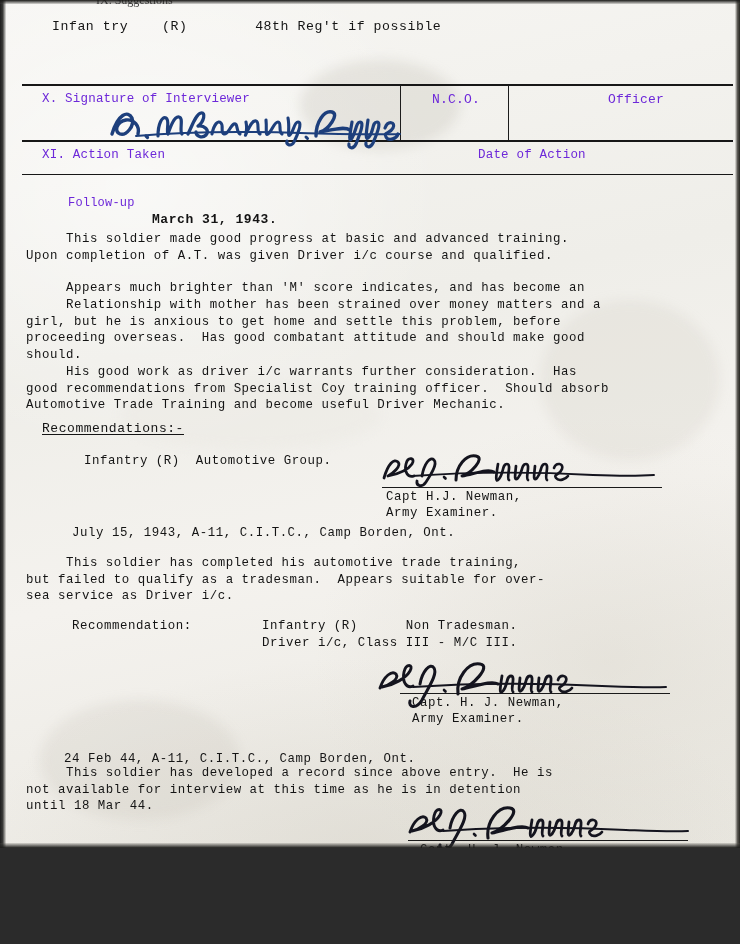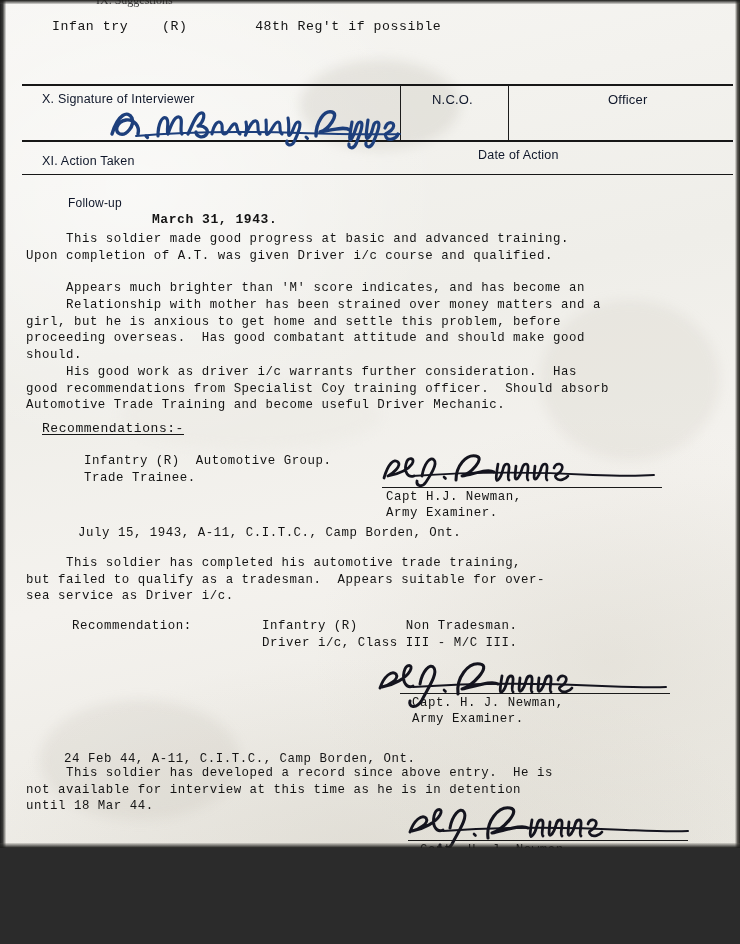--- a/index.html
+++ b/index.html
@@ -64,23 +64,23 @@
     left: 0; bottom: 0;
     width: 740px; height: 5px;
     background: linear-gradient(0deg, #1e1e1c 0%, rgba(110,108,102,0.18) 100%);
     z-index: 9;
   }
 
   .layer { position: absolute; z-index: 3; }
 
   
   .form-label {
-    font-family: Liberation Sans, sans-serif;
+    font-family: Liberation Mono, monospace;
     font-size: 12.5px;
-    color: #0f172a;
+    color: #6d28d9;
     letter-spacing: 0.2px;
     white-space: nowrap;
   }
   
   .tw {
     font-family: "Liberation Mono", "DejaVu Sans Mono", monospace;
     font-size: 12.4px;
     line-height: 16.6px;
     color: #141414;
     white-space: pre;
@@ -188,21 +188,21 @@
         <path d="M206 33 L207.5 34.5" stroke-width="3"></path>
         <path d="M216 32 C216 18, 224 6, 232 8 C240 10, 228 26, 220 28 C232 26, 244 22, 250 26" stroke-width="3.4"></path>
         <path d="M252 18 C250 30, 248 40, 252 34 C256 28, 256 18, 260 18 C265 18, 259 32, 256 40 C253 46, 248 44, 249 40" stroke-width="3.2"></path>
         <path d="M268 16 C266 30, 265 38, 269 33 C274 27, 272 18, 277 18 C282 18, 276 32, 273 39 C270 45, 265 43, 266 39" stroke-width="3.2"></path>
         <path d="M285 24 C288 16, 296 18, 293 24 C290 30, 283 28, 286 33 C289 38, 297 34, 298 30" stroke-width="3.2"></path>
         <path d="M36 32 C80 28, 140 27, 200 29 C240 30, 275 31, 300 30" stroke-width="2"></path>
       </g>
     </svg>
   </div>
 
-  <div class="layer form-label" style="left:42px; top:148px;margin-top:6px;">XI. Action Taken</div>
+  <div class="layer form-label" style="left:42px; top:148px;">XI. Action Taken</div>
   <div class="layer form-label" style="left:478px; top:148px;">Date of Action</div>
 
   <div class="layer form-label" style="left:68px; top:196px; font-size:12px;">Follow-up</div>
   <div class="layer tw bold" style="left:152px; top:212px; font-size:13px;">March 31, 1943.</div>
 
   <div class="layer" style="left:26px; top:231px;">
     <div class="tw">     This soldier made good progress at basic and advanced training.</div>
     <div class="tw">Upon completion of A.T. was given Driver i/c course and qualified.</div>
   </div>
 
@@ -220,21 +220,20 @@
   <div class="layer" style="left:26px; top:364px;">
     <div class="tw">     His good work as driver i/c warrants further consideration.  Has</div>
     <div class="tw">good recommendations from Specialist Coy training officer.  Should absorb</div>
     <div class="tw">Automotive Trade Training and become useful Driver Mechanic.</div>
   </div>
 
   <div class="layer tw underline" style="left:42px; top:421px; font-size:13px;">Recommendations:-</div>
 
   <div class="layer" style="left:84px; top:453px;">
     <div class="tw">Infantry (R)  Automotive Group.</div>
-    <div class="tw">Trade Trainee.</div>
   </div>
 
   <div class="sig sig-black" style="left:378px; top:450px;" title="H. J. Newman">
     <svg width="300" height="40" viewBox="0 0 300 40" aria-hidden="true">
       <g fill="none" stroke="#14141e" stroke-linecap="round" stroke-linejoin="round">
         <path d="M6 28 C10 14, 16 8, 20 12 C24 16, 14 24, 10 26 C20 24, 30 20, 34 14 C38 8, 30 6, 28 14 C26 22, 30 28, 36 26" stroke-width="2.8"></path>
         <path d="M44 26 C46 14, 52 6, 56 10 C60 14, 52 26, 48 32 C44 38, 38 36, 39 31" stroke-width="2.8"></path>
         <path d="M66 27 L67.5 28.5" stroke-width="2.6"></path>
         <path d="M78 30 C78 16, 88 4, 98 6 C108 8, 92 24, 84 26 C96 24, 110 18, 116 22" stroke-width="3"></path>
         <path d="M120 14 C118 26, 117 34, 121 29 C126 23, 124 14, 129 14 C134 14, 128 28, 131 30" stroke-width="2.7"></path>
@@ -242,21 +241,21 @@
         <path d="M157 16 C156 26, 155 32, 159 28 C164 22, 162 14, 167 14 C172 14, 166 28, 169 30" stroke-width="2.7"></path>
         <path d="M176 18 C178 12, 186 13, 184 19 C182 25, 175 24, 178 28 C181 32, 188 29, 190 26" stroke-width="2.6"></path>
         <path d="M34 26 C90 22, 160 22, 215 25 C240 26, 262 26, 276 25" stroke-width="1.9"></path>
       </g>
     </svg>
   </div>
   <div class="sig-rule" style="left:382px; top:487px; width:280px;"></div>
   <div class="layer tw" style="left:386px; top:489px;">Capt H.J. Newman,</div>
   <div class="layer tw" style="left:386px; top:505px;">Army Examiner.</div>
 
-  <div class="layer tw" style="left:72px; top:525px;margin-left:6px;">July 15, 1943, A-11, C.I.T.C., Camp Borden, Ont.</div>
+  <div class="layer tw" style="left:72px; top:525px;">July 15, 1943, A-11, C.I.T.C., Camp Borden, Ont.</div>
 
   <div class="layer" style="left:26px; top:555px;">
     <div class="tw">     This soldier has completed his automotive trade training,</div>
     <div class="tw">but failed to qualify as a tradesman.  Appears suitable for over-</div>
     <div class="tw">sea service as Driver i/c.</div>
   </div>
 
   <div class="layer tw" style="left:72px; top:618px;">Recommendation:</div>
   <div class="layer" style="left:262px; top:618px;">
     <div class="tw">Infantry (R)      Non Tradesman.</div>

